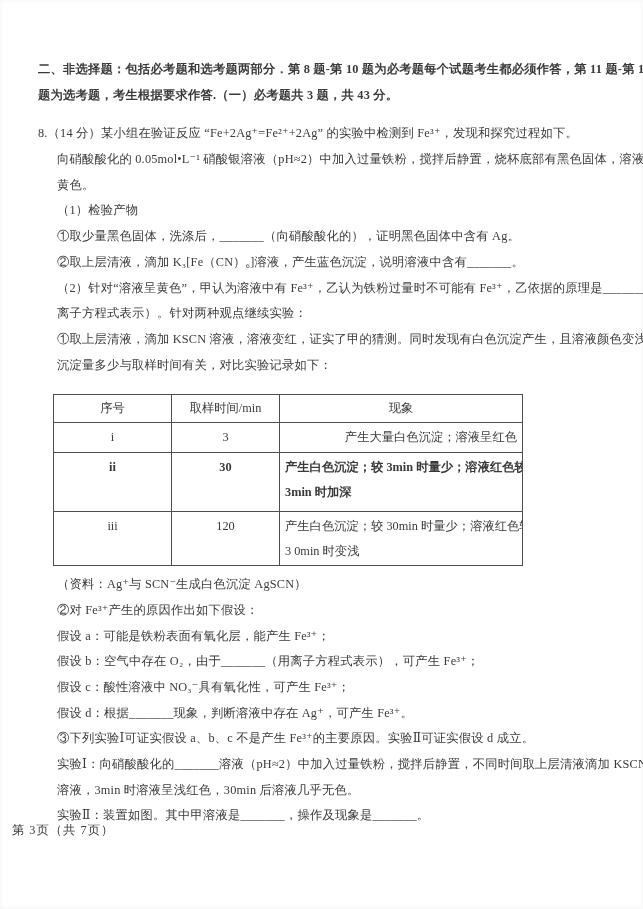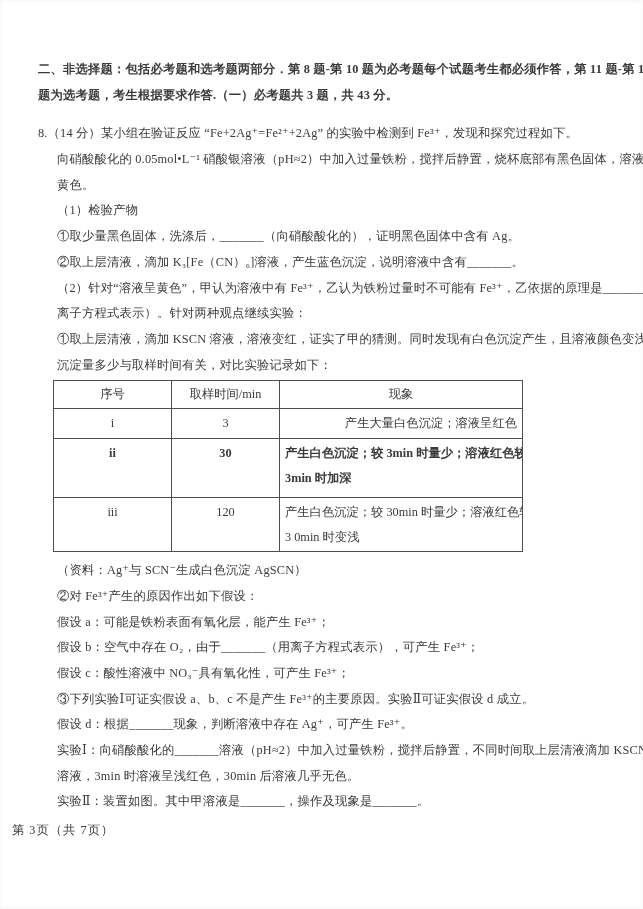--- a/index.html
+++ b/index.html
@@ -22,21 +22,21 @@
     letter-spacing:0.2px;
   }
   .b { font-weight:bold; }
   .ind { padding-left:19px; }
   .q-start { margin-top:13px; }
 
   table.exp {
     border-collapse:collapse;
     table-layout:fixed;
     width:466px;
-    margin:2px 0 6px 15px;
+    margin:16px 0 6px 15px;
   }
   table.exp td {
     border:1px solid #4e4e4e;
     vertical-align:top;
     padding:0;
   }
   td.c-no    { width:117px; text-align:center; }
   td.c-time  { width:107px; text-align:center; }
   td.c-phen  { width:242px; text-align:left; }
   tr.h-row td   { height:27px; line-height:26px; }
@@ -109,22 +109,22 @@
           </td>
         </tr>
       </tbody>
     </table>
 
     <p class="line ind">（资料：Ag⁺与 SCN⁻生成白色沉淀 AgSCN）</p>
     <p class="line ind">②对 Fe³⁺产生的原因作出如下假设：</p>
     <p class="line ind">假设 a：可能是铁粉表面有氧化层，能产生 Fe³⁺；</p>
     <p class="line ind">假设 b：空气中存在 O₂，由于_______（用离子方程式表示），可产生 Fe³⁺；</p>
     <p class="line ind">假设 c：酸性溶液中 NO₃⁻具有氧化性，可产生 Fe³⁺；</p>
+    <p class="line ind">假设 d：根据_______现象，判断溶液中存在 Ag⁺，可产生 Fe³⁺。</p>
     <p class="line ind">③下列实验Ⅰ可证实假设 a、b、c 不是产生 Fe³⁺的主要原因。实验Ⅱ可证实假设 d 成立。</p>
-    <p class="line ind">假设 d：根据_______现象，判断溶液中存在 Ag⁺，可产生 Fe³⁺。</p>
     <p class="line ind">实验Ⅰ：向硝酸酸化的_______溶液（pH≈2）中加入过量铁粉，搅拌后静置，不同时间取上层清液滴加 KSCN</p>
     <p class="line ind">溶液，3min 时溶液呈浅红色，30min 后溶液几乎无色。</p>
     <p class="line ind">实验Ⅱ：装置如图。其中甲溶液是_______，操作及现象是_______。</p>
 
   </div>
 
   <div class="footer">第 3页（共 7页）</div>
 </div>
 
 </body></html>

